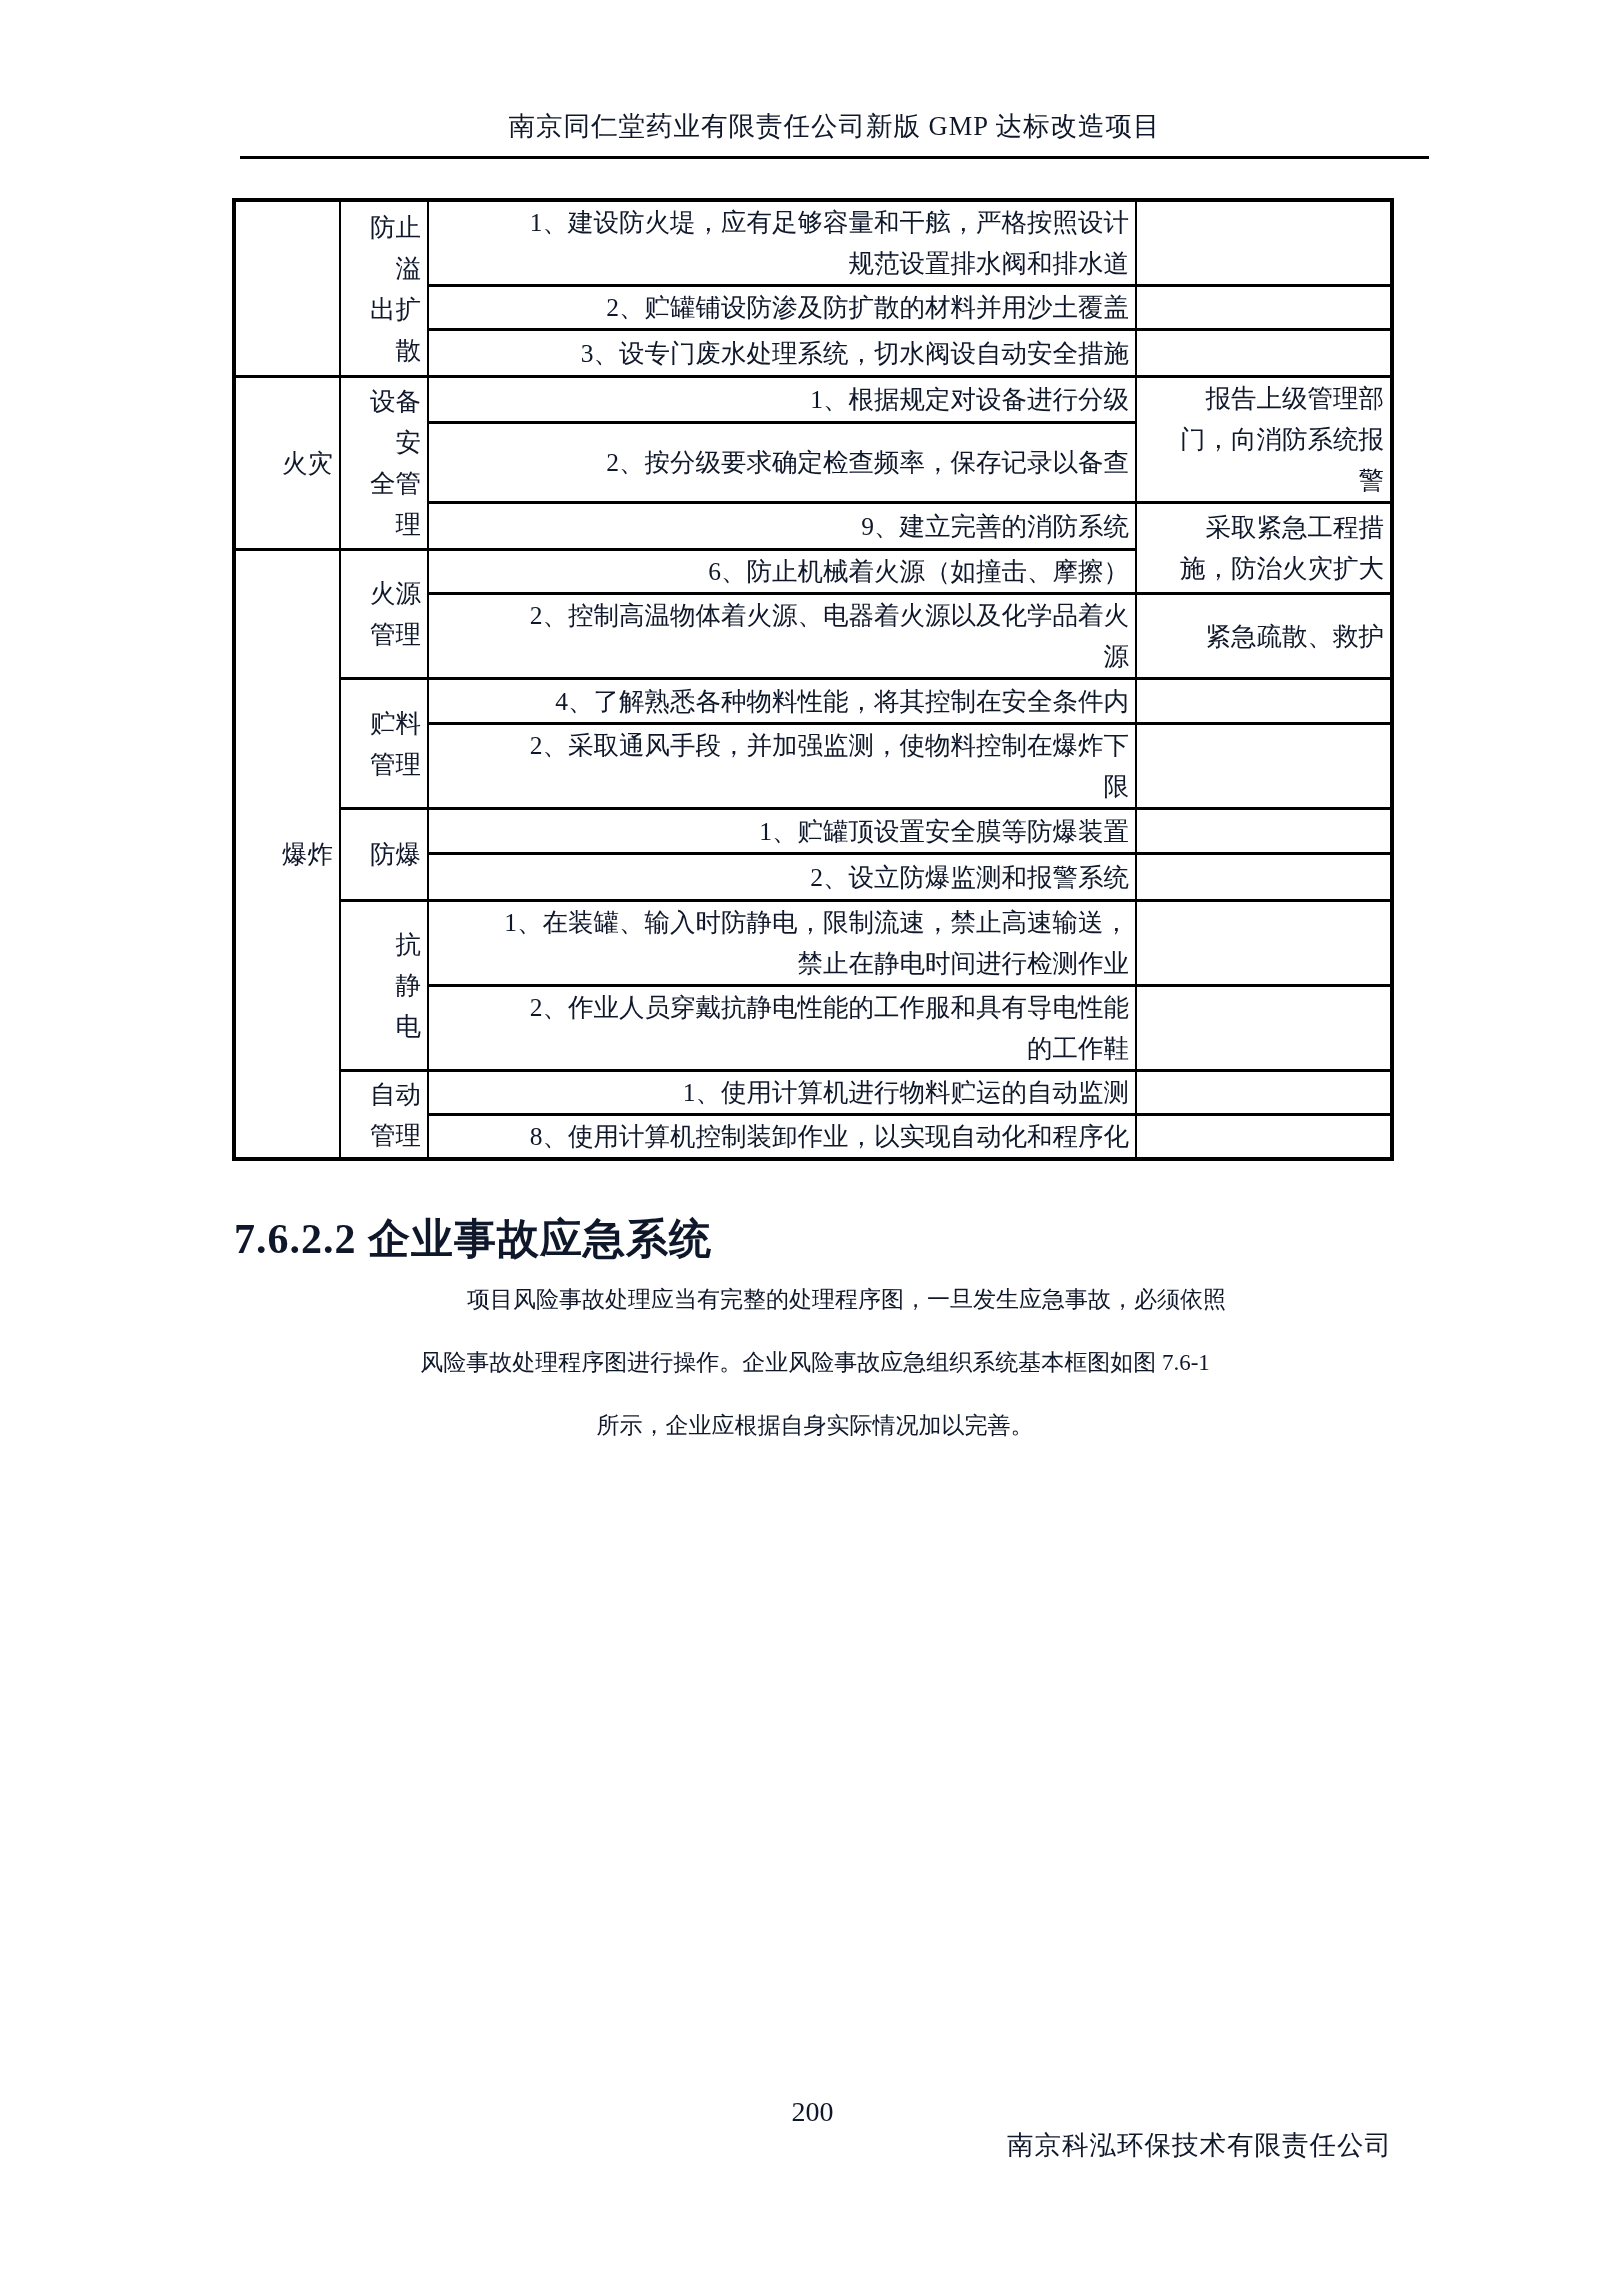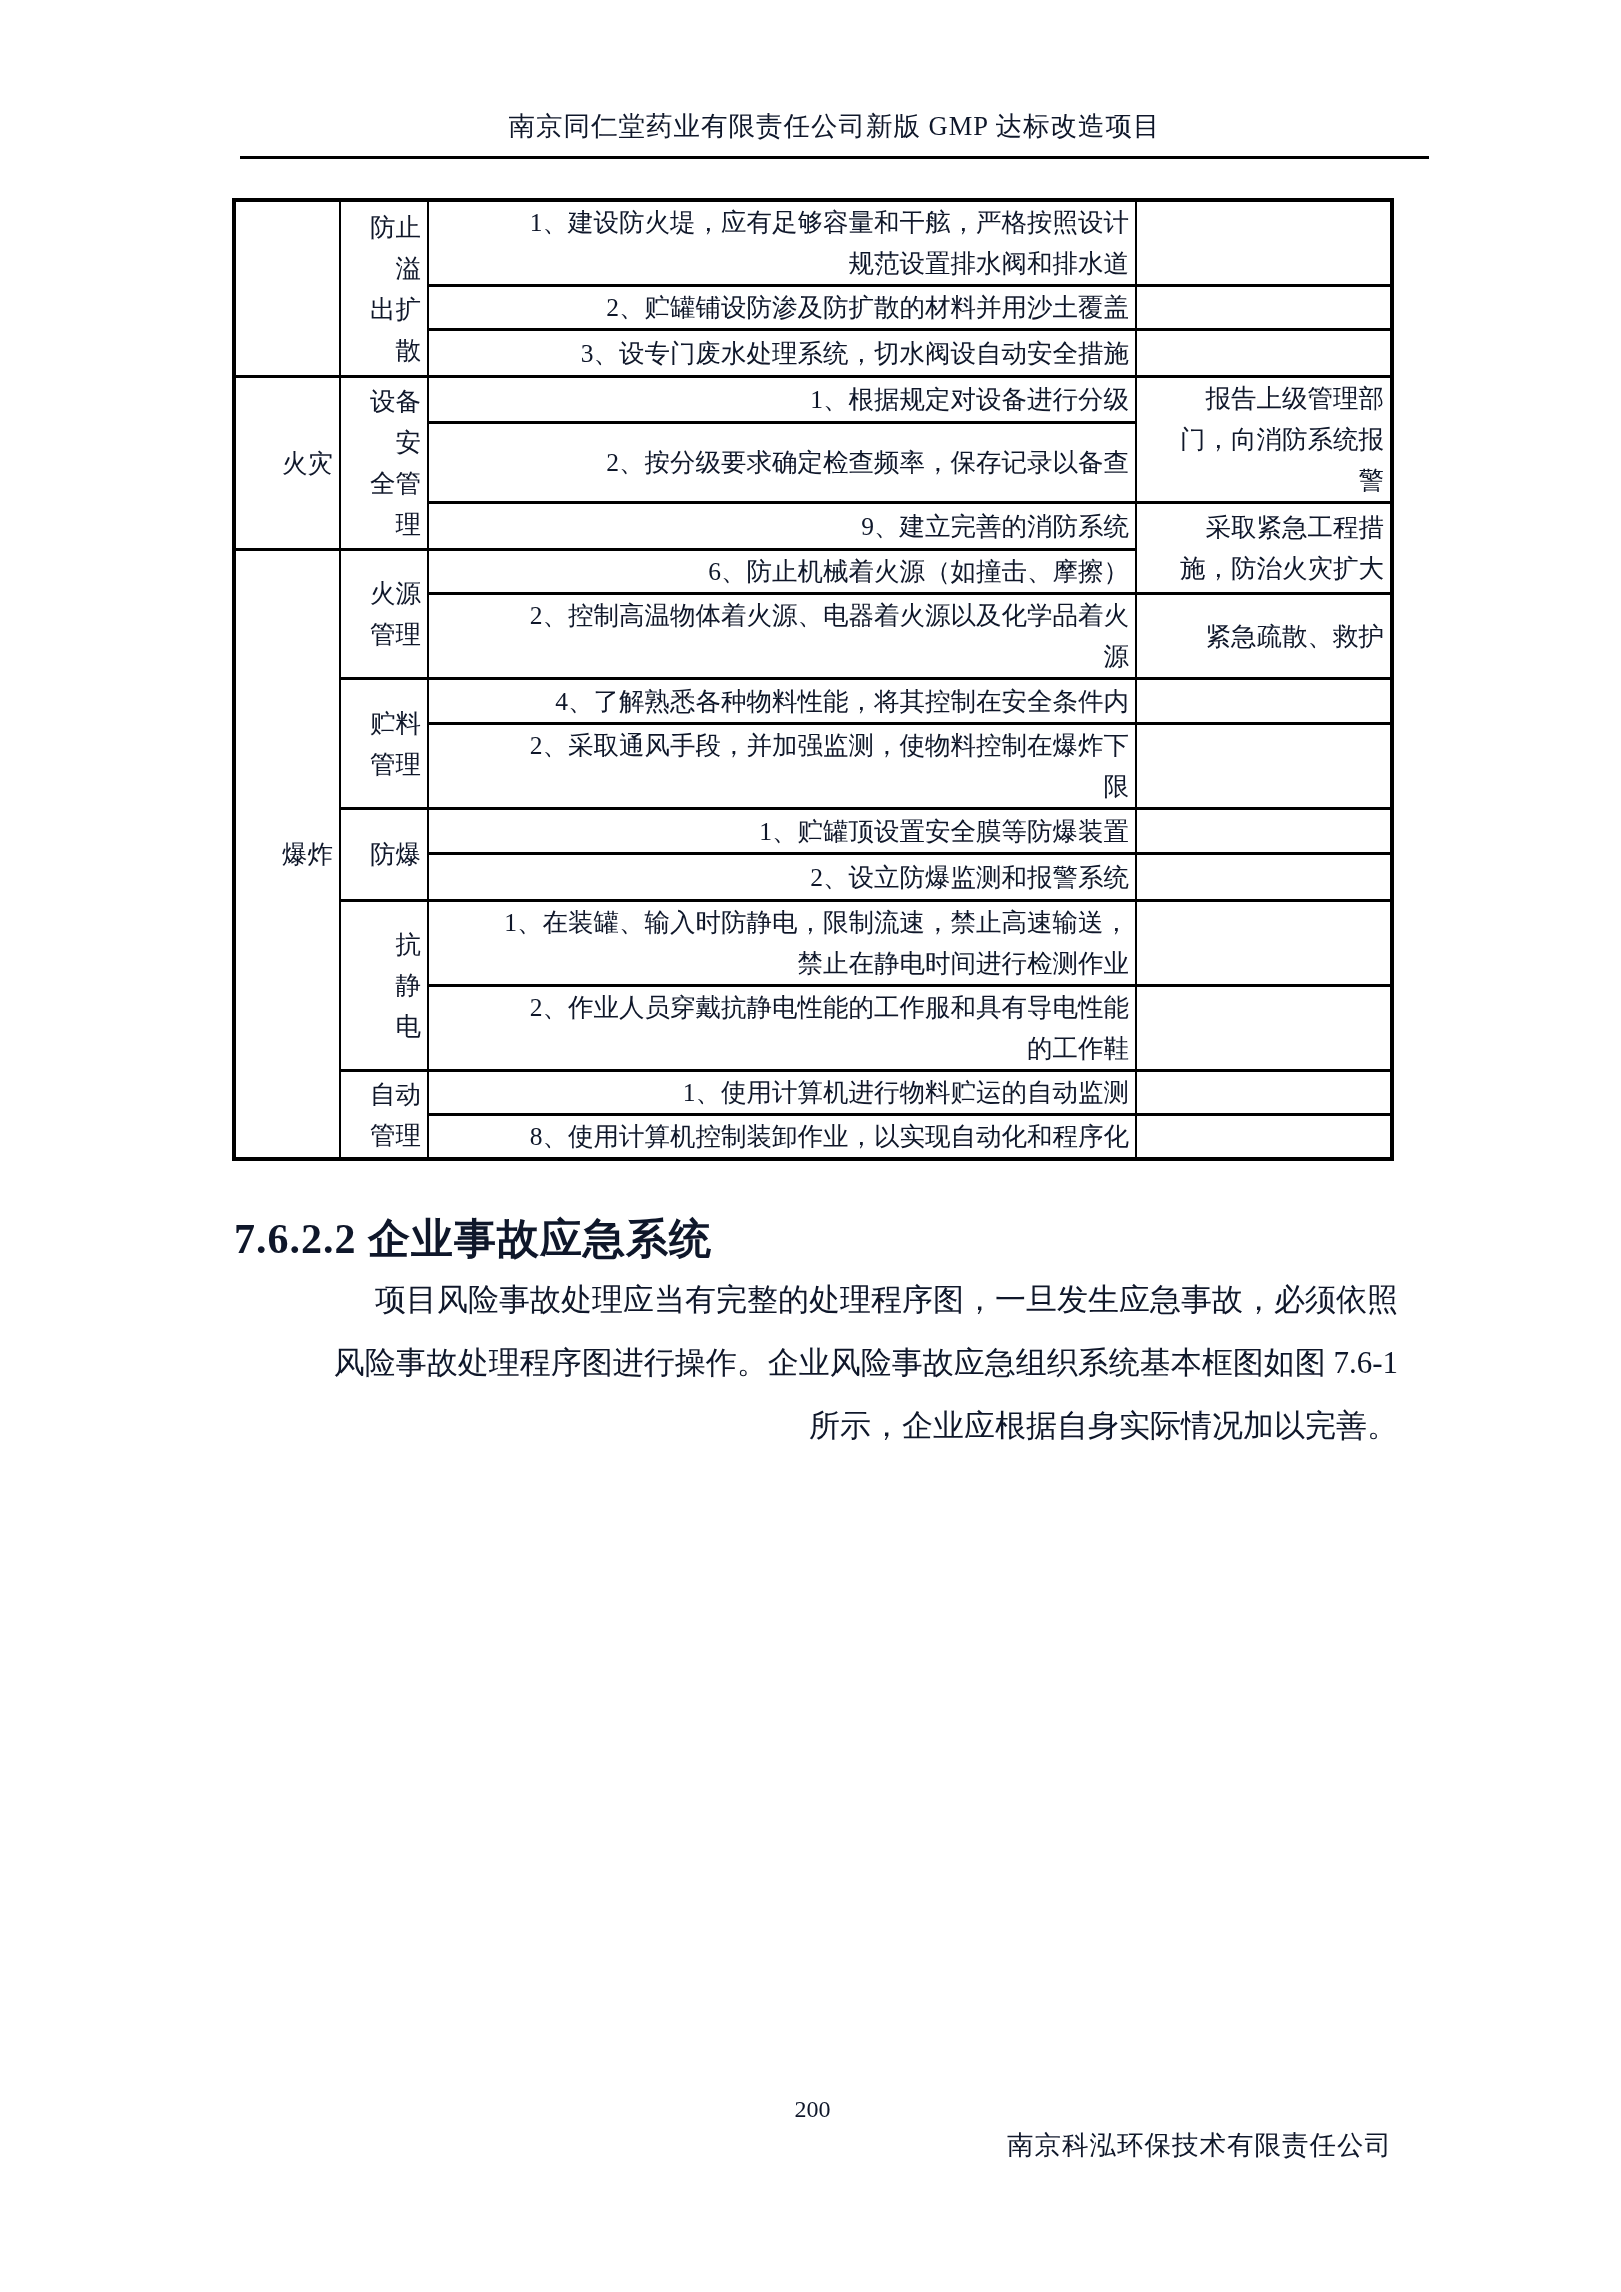--- a/index.html
+++ b/index.html
@@ -41,29 +41,29 @@
     overflow:hidden;
   }
   td.cell-antistatic { line-height:54px; }
   
   .section-heading {
     position:absolute; top:1211px; left:234px;
     font-size:42px; font-weight:bold; letter-spacing:1px;
   }
   .body-paragraph {
     position:absolute; top:1268px; left:232px; width:1166px;
-    font-size:31px; line-height:63px;
+    font-size:23px; line-height:63px;
     text-indent:63px;
     white-space:pre-line;
-    text-align:right;
+    text-align:center;
   }
   
   .page-number {
     position:absolute; top:2096px; left:232px; width:1161px;
-    text-align:center; font-size:24px;
+    text-align:center; font-size:28px;
   }
   .footer-company {
     position:absolute; top:2127px; right:229px;
     font-size:26.5px; letter-spacing:1px;
   }
 </style>
 </head>
 <body>
 
 <div class="page">

